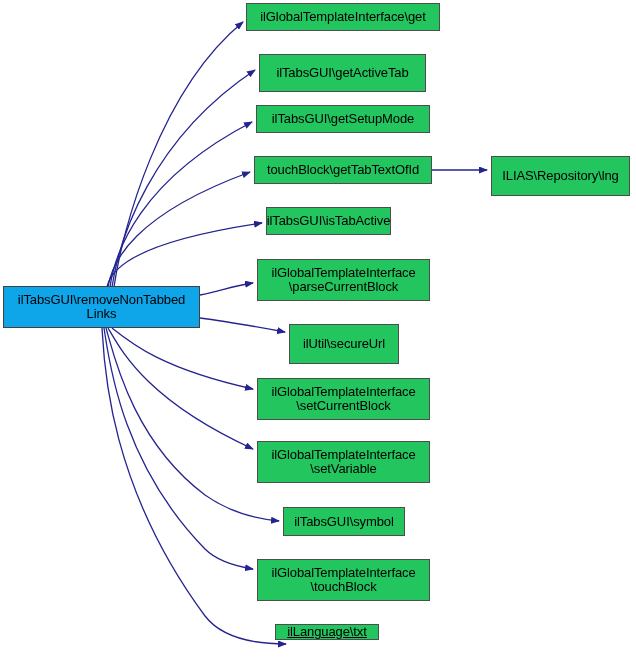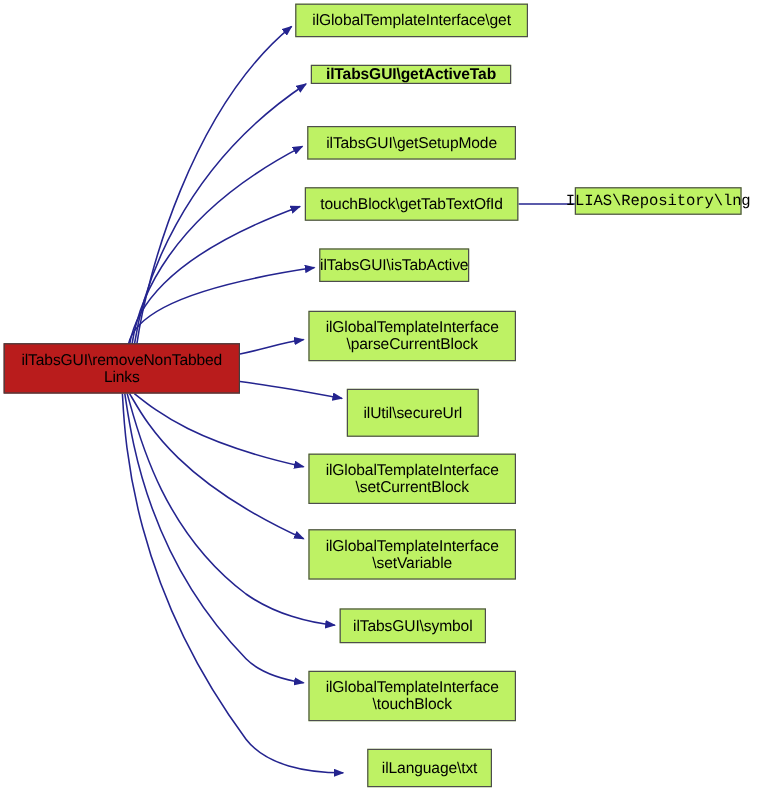--- a/index.html
+++ b/index.html
@@ -25,21 +25,21 @@
     height: 657px;
     pointer-events: none;
   }
   .node {
     position: absolute;
     box-sizing: border-box;
     display: flex;
     align-items: center;
     justify-content: center;
     text-align: center;
-    background: #bef264;
+    background: #22c55e;
     border: 1px solid #4d4d4d;
     color: #000000;
     font-size: 13px;
     line-height: 14px;
     letter-spacing: -0.1px;
     white-space: pre-line;
     z-index: 2;
   }
   .node.root {
     background: #bfbfbf;
@@ -73,38 +73,38 @@
         <path d="M200,318 C224,321 258,327 285,332" fill="none" stroke="#24248f" stroke-width="1.3" marker-end="url(#arrowhead)"></path>
         <path d="M112,328 C132,344 163,369 253,389" fill="none" stroke="#24248f" stroke-width="1.3" marker-end="url(#arrowhead)"></path>
         <path d="M108,328 C121,350 146,400 253,449" fill="none" stroke="#24248f" stroke-width="1.3" marker-end="url(#arrowhead)"></path>
         <path d="M106,328 C114,356 133,441 205,495 C229,512 258,519 279,521" fill="none" stroke="#24248f" stroke-width="1.3" marker-end="url(#arrowhead)"></path>
         <path d="M104,328 C109,360 121,463 205,549 C217,561 234,566 253,569" fill="none" stroke="#24248f" stroke-width="1.3" marker-end="url(#arrowhead)"></path>
         <path d="M102,328 C104,365 109,486 205,616 C222,638 256,644 286,644" fill="none" stroke="#24248f" stroke-width="1.3" marker-end="url(#arrowhead)"></path>
         <path d="M432,170 L487,170" fill="none" stroke="#24248f" stroke-width="1.3" marker-end="url(#arrowhead)"></path>
       </g>
   </svg>
 
-  <div class="node root" id="node-root" style="left: 3px; top: 286px; width: 197px; height: 42px; background: #b91c1c; border-color: rgb(64, 64, 64);">
+  <div class="node root" id="node-root" style="left: 3px; top: 286px; width: 197px; height: 42px; background: #0ea5e9; border-color: rgb(64, 64, 64);">
     <span class="node-label">ilTabsGUI\removeNonTabbed
 Links</span>
   </div>
 
   <div id="node-container">
       <div class="node" id="node-n1" style="left: 246px; top: 3px; width: 194px; height: 28px;"><span class="node-label">ilGlobalTemplateInterface\get</span></div>
-      <div class="node" id="node-n2" style="left: 259px; top: 54px; width: 167px; height: 16px; font-weight: bold;"><span class="node-label">ilTabsGUI\getActiveTab</span></div>
+      <div class="node" id="node-n2" style="left: 259px; top: 54px; width: 167px; height: 38px;"><span class="node-label">ilTabsGUI\getActiveTab</span></div>
       <div class="node" id="node-n3" style="left: 256px; top: 105px; width: 174px; height: 28px;"><span class="node-label">ilTabsGUI\getSetupMode</span></div>
       <div class="node" id="node-n4" style="left: 254px; top: 156px; width: 178px; height: 28px;"><span class="node-label">touchBlock\getTabTextOfId</span></div>
       <div class="node" id="node-n5" style="left: 266px; top: 207px; width: 125px; height: 28px;"><span class="node-label">ilTabsGUI\isTabActive</span></div>
       <div class="node" id="node-n6" style="left: 257px; top: 259px; width: 173px; height: 42px;"><span class="node-label">ilGlobalTemplateInterface
 \parseCurrentBlock</span></div>
       <div class="node" id="node-n7" style="left: 289px; top: 324px; width: 110px; height: 40px;"><span class="node-label">ilUtil\secureUrl</span></div>
       <div class="node" id="node-n8" style="left: 257px; top: 378px; width: 173px; height: 42px;"><span class="node-label">ilGlobalTemplateInterface
 \setCurrentBlock</span></div>
       <div class="node" id="node-n9" style="left: 257px; top: 441px; width: 173px; height: 42px;"><span class="node-label">ilGlobalTemplateInterface
 \setVariable</span></div>
       <div class="node" id="node-n10" style="left: 283px; top: 507px; width: 122px; height: 29px;"><span class="node-label">ilTabsGUI\symbol</span></div>
       <div class="node" id="node-n11" style="left: 257px; top: 559px; width: 173px; height: 42px;"><span class="node-label">ilGlobalTemplateInterface
 \touchBlock</span></div>
-      <div class="node" id="node-n12" style="left: 306px; top: 624px; width: 104px; height: 32px;"><span class="node-label">ilLanguage\txt</span></div>
-      <div class="node" id="node-n13" style="left: 479px; top: 156px; width: 139px; height: 23px; font-family: Liberation Mono, monospace;"><span class="node-label">ILIAS\Repository\lng</span></div>
+      <div class="node" id="node-n12" style="left: 275px; top: 624px; width: 104px; height: 16px; text-decoration: underline;"><span class="node-label">ilLanguage\txt</span></div>
+      <div class="node" id="node-n13" style="left: 491px; top: 156px; width: 139px; height: 40px;"><span class="node-label">ILIAS\Repository\lng</span></div>
     </div>
 
 </div>
 
 </body></html>

